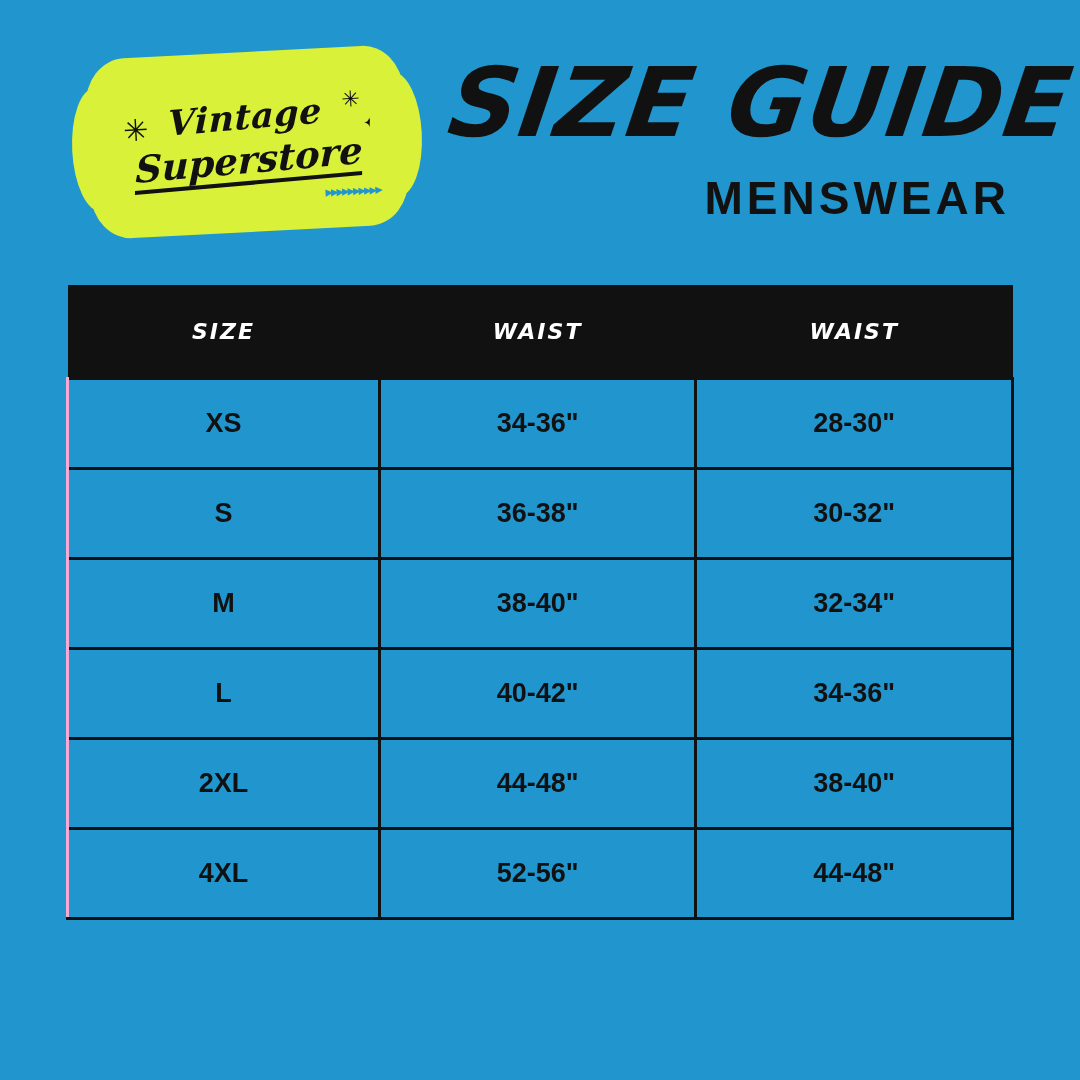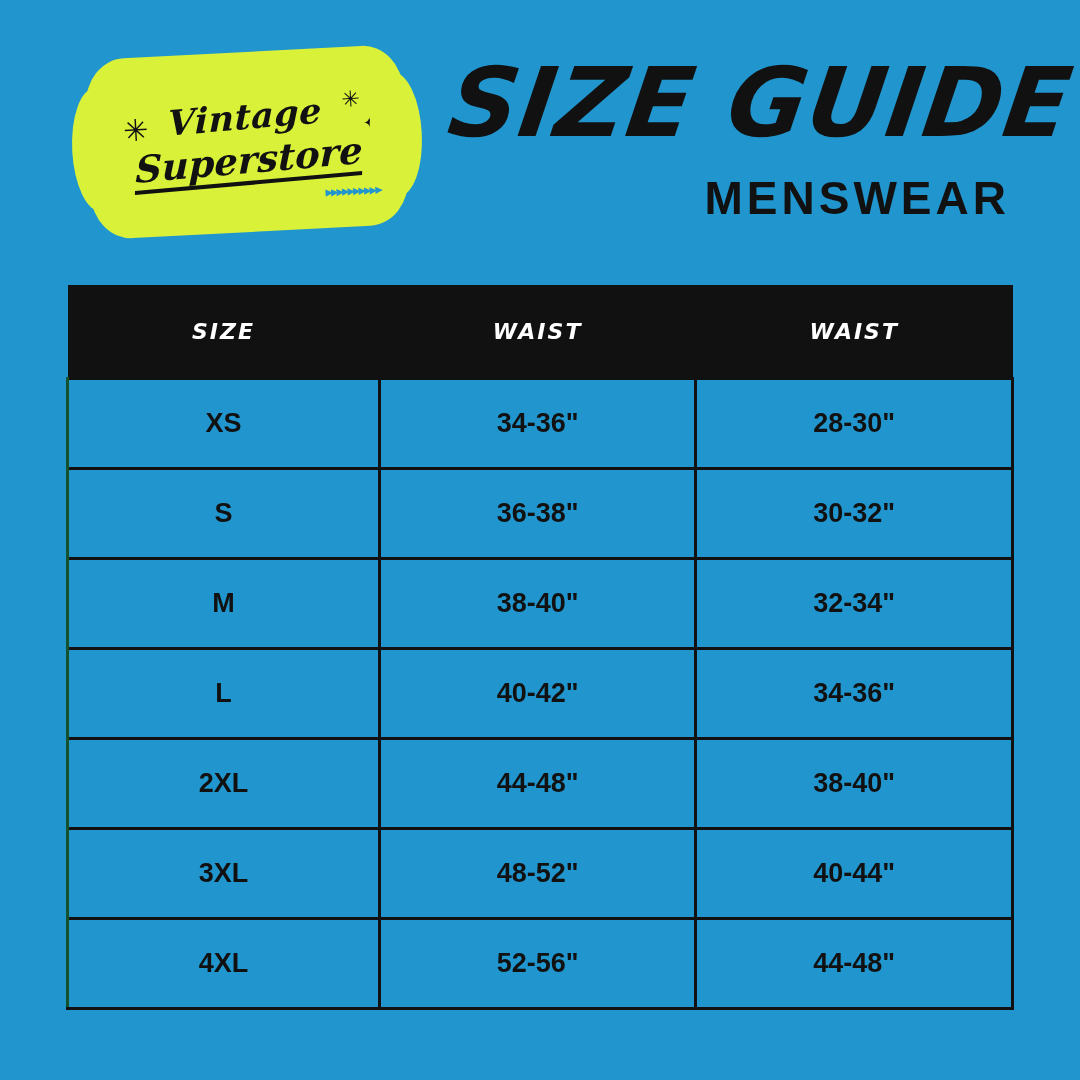--- a/index.html
+++ b/index.html
@@ -168,21 +168,21 @@
     border-top: 3px solid #111111;
     border-right: 3px solid #111111;
   }
   table.size-table tbody td:last-child {
     border-right: none;
   }
   table.size-table tbody tr:last-child td {
     border-bottom: 3px solid #111111;
   }
   table.size-table tbody tr td:first-child {
-    border-left: 3px solid #14532d;
+    border-left: 3px solid #f9a8d4;
   }
   table.size-table tbody tr td:last-child {
     border-right: 3px solid #111111;
   }
   col.c-size { width: 33%; }
   col.c-chest { width: 33.5%; }
   col.c-waist { width: 33.5%; }
 </style>
 </head>
 <body>
@@ -239,25 +239,20 @@
           <td>L</td>
           <td>40-42"</td>
           <td>34-36"</td>
         </tr>
         <tr>
           <td>2XL</td>
           <td>44-48"</td>
           <td>38-40"</td>
         </tr>
         <tr>
-          <td>3XL</td>
-          <td>48-52"</td>
-          <td>40-44"</td>
-        </tr>
-        <tr>
           <td>4XL</td>
           <td>52-56"</td>
           <td>44-48"</td>
         </tr>
       </tbody>
     </table>
   </div>
 
 </div>
 

